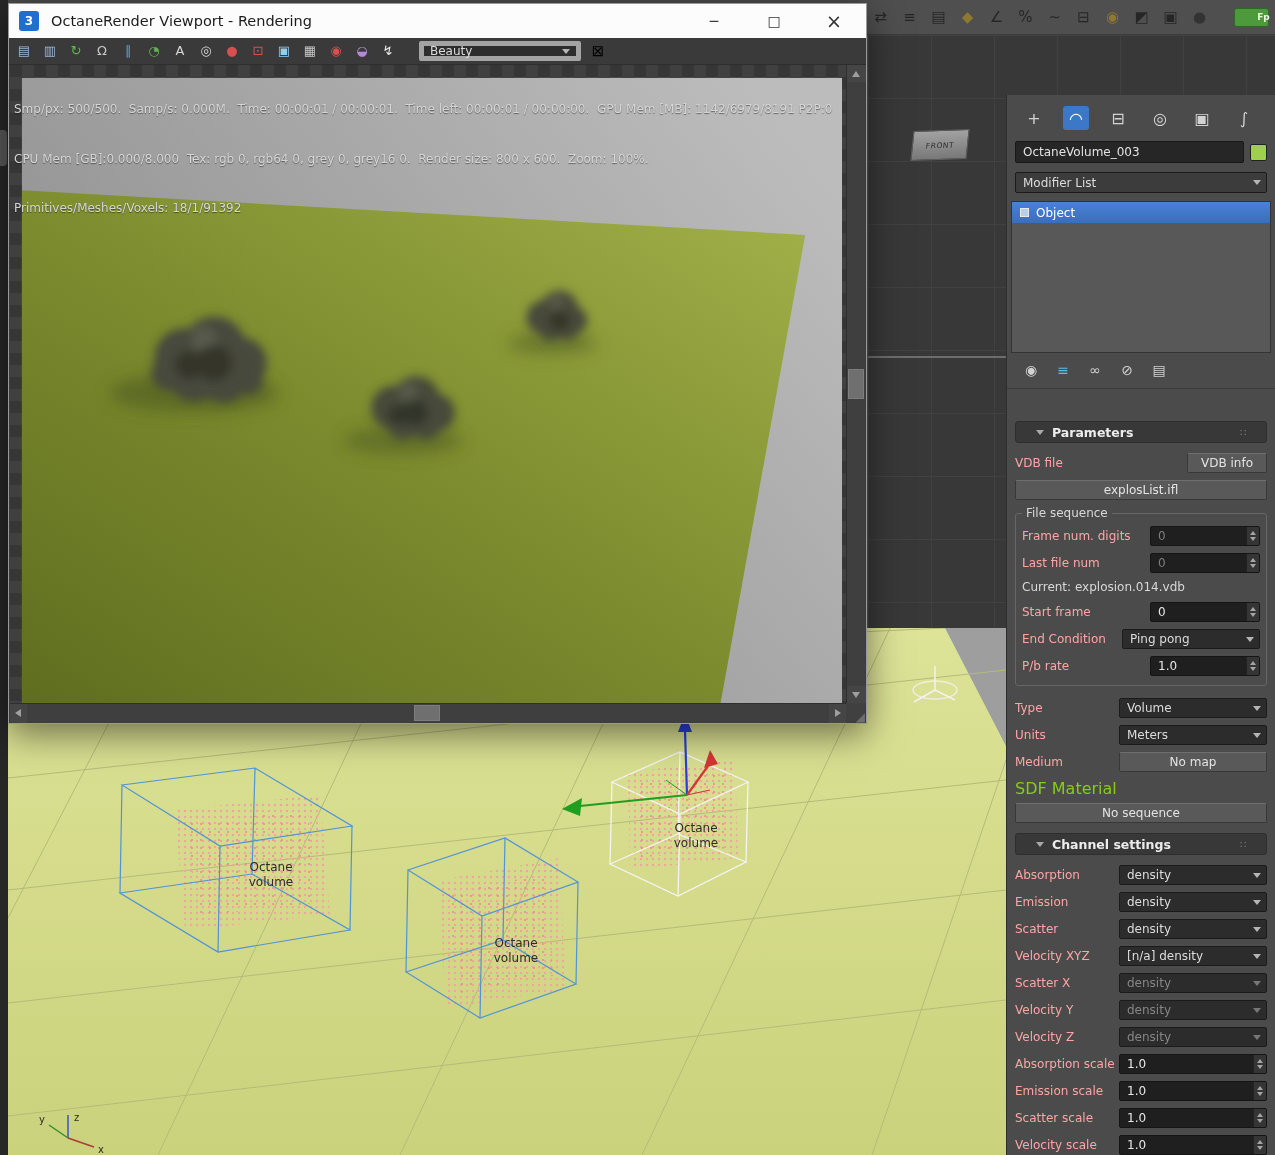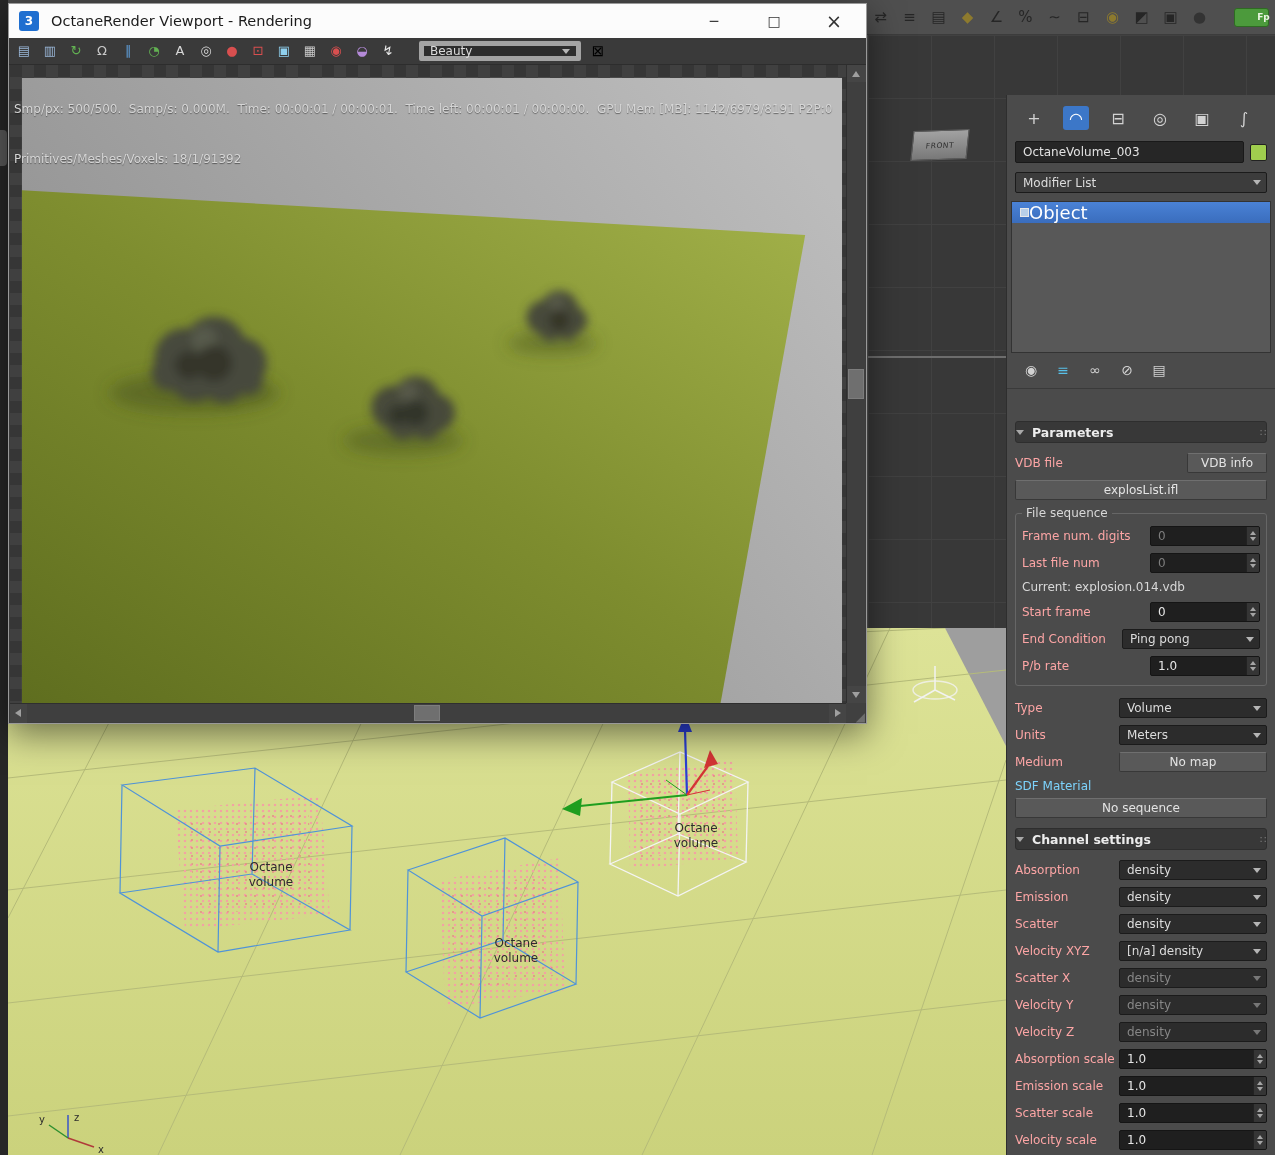--- a/index.html
+++ b/index.html
@@ -45,35 +45,35 @@
     font-size:12px;padding:0 7px;font-family:inherit;}
   .color-swatch{width:17px;height:17px;background:#a0ce4e;border:1px solid #222;border-radius:2px;}
   .combo{height:20px;background:#2c2c2c;border:1px solid #1b1b1b;border-radius:2px;display:flex;align-items:center;
     padding:0 5px 0 7px;color:#dcdcdc;font-size:12px;white-space:nowrap;overflow:hidden;}
   .combo .carrow{margin-left:auto;width:0;height:0;border-left:4px solid transparent;border-right:4px solid transparent;
     border-top:5px solid #b5b5b5;}
   .combo.disabled{color:#868686;}
   .combo.disabled .carrow{border-top-color:#777;}
   .modlist{margin:9px 0 0;background:#3c3c3c;height:21px;}
   .mod-stack{margin:8px -4px 0;height:152px;background:#585858;border:1px solid #333;}
-  .stack-row{display:flex;align-items:center;padding:2px 8px;height:21px;font-size:18px;color:#fff;}
+  .stack-row{display:flex;align-items:center;gap:7px;padding:2px 8px;height:21px;font-size:12px;color:#fff;}
   .stack-row.selected{background:linear-gradient(#4a82d6,#3a6dbd);}
   .stack-ico{width:9px;height:9px;border:1.5px solid #e8e8e8;background:#b8cfe8;}
   .stack-btns{display:flex;gap:12px;align-items:center;padding:9px 4px 10px;border-bottom:1px solid #3a3a3a;margin:0 -8px;padding-left:14px;padding-right:14px;}
   .sb-icon{width:20px;text-align:center;font-size:14px;color:#d2d2d2;}
   .rollout{height:22px;background:#383838;border:1px solid #2e2e2e;border-radius:3px;display:flex;align-items:center;
-    padding:0 0;color:#ececec;font-weight:bold;font-size:12.5px;margin:10px 0;}
+    padding:0 20px;color:#ececec;font-weight:bold;font-size:12.5px;margin:10px 0;}
   .rollout.first{margin-top:32px;}
   .rollout .tri{width:0;height:0;border-left:4px solid transparent;border-right:4px solid transparent;
     border-top:5px solid #a8a8a8;margin-right:8px;}
   .rollout .grip{margin-left:auto;color:#7e7e7e;font-size:10px;font-weight:normal;}
   .prow{display:flex;align-items:center;justify-content:space-between;margin-bottom:7px;}
   .lbl{font-size:12px;color:#fca5a5;white-space:nowrap;}
   .ptext{font-size:12px;color:#d8d8d8;margin:1px 0 8px;}
-  .plabel{font-size:12px;color:#7dd3fc;margin:2px 0 5px;}
+  .plabel{font-size:16px;color:#84cc16;margin:2px 0 5px;}
   .btn{background:#595959;border:1px solid #383838;border-top-color:#6f6f6f;border-radius:2px;color:#e3e3e3;
     font-size:12px;height:20px;display:flex;align-items:center;justify-content:center;font-family:inherit;}
   .wide{width:100%;margin-bottom:7px;}
   .w80{width:80px;} .w110{width:110px;} .w138{width:138px;} .w148{width:148px;}
   .spin{height:20px;background:#1f1f1f;border:1px solid #151515;border-radius:2px;display:flex;align-items:center;
     padding-left:7px;color:#e6e6e6;font-size:12px;overflow:hidden;}
   .spin.disabled{color:#7d7d7d;}
   .sarr{margin-left:auto;height:100%;display:flex;flex-direction:column;align-items:center;justify-content:center;
     gap:2px;background:#353535;padding:0 3px;border-left:1px solid #222;}
   .tu{width:0;height:0;border-left:3px solid transparent;border-right:3px solid transparent;border-bottom:4px solid #a5a5a5;}
@@ -522,20 +522,21 @@
           <circle cx="552" cy="246" r="19" fill="#46483b"></circle>
         <circle cx="566" cy="257" r="14" fill="#46483b"></circle>
           <circle cx="543" cy="266" r="12" fill="#46483b"></circle>
         <circle cx="560" cy="266" r="11" fill="#46483b"></circle>
           <circle cx="549" cy="239" r="8" fill="#565949"></circle>
         <circle cx="552" cy="257" r="10" fill="#343428"></circle>
       </g>
     </svg>
     <div class="render-status">
       <div>Smp/px: 500/500.  Samp/s: 0.000M.  Time: 00:00:01 / 00:00:01.  Time left: 00:00:01 / 00:00:00.  GPU Mem [MB]: 1142/6979/8191 P2P:0</div>
+      <div>CPU Mem [GB]:0.000/8.000  Tex: rgb 0, rgb64 0, grey 0, grey16 0.  Render size: 800 x 600.  Zoom: 100%.</div>
       <div>Primitives/Meshes/Voxels: 18/1/91392</div>
     </div>
   </div>
 
   <div class="vscroll">
     <span class="sarrow up">
         <i></i>
       </span>
     <div class="vthumb"></div>
     <span class="sarrow down">

